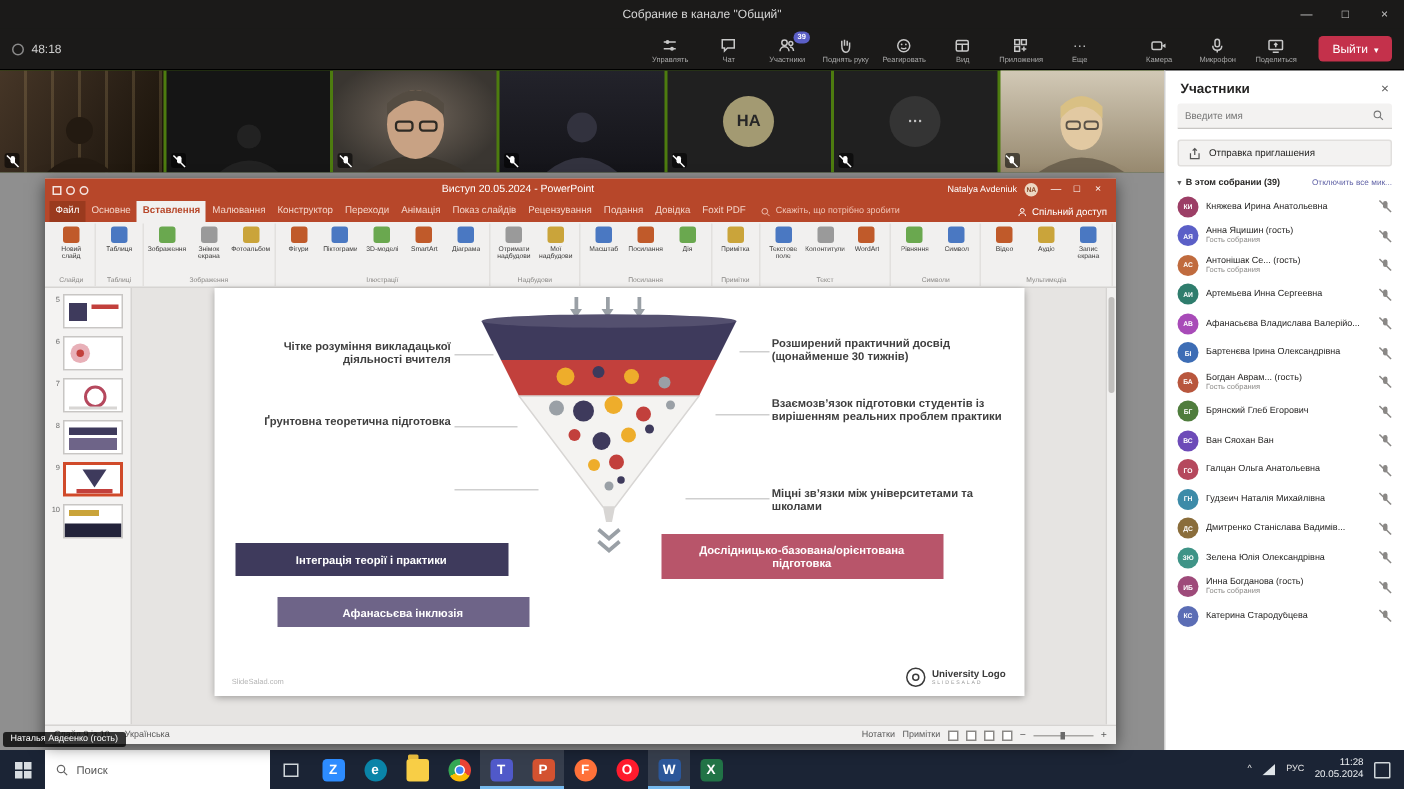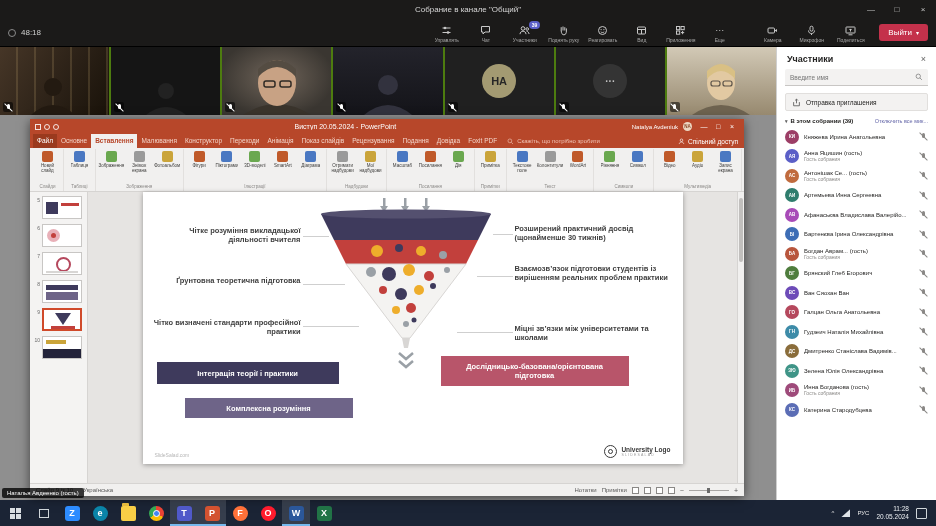--- a/index.html
+++ b/index.html
@@ -598,35 +598,34 @@
                   <circle cx="100" cy="110" r="5" fill="#c2403c"></circle>
                   <circle cx="95" cy="126" r="3" fill="#9aa0a6"></circle>
                   <circle cx="103" cy="122" r="2.5" fill="#3e3a5c"></circle>
                   <polygon points="91,140 99,140 97,150 93,150" fill="#d8d6d4"></polygon>
                   <polyline points="88,155 95,161 102,155" stroke="#9aa0a6" stroke-width="2.5" fill="none"></polyline>
                   <polyline points="88,163 95,169 102,163" stroke="#9aa0a6" stroke-width="2.5" fill="none"></polyline>
                 </svg>
 
                 <div class="spoint sp-left lp0">Чітке розуміння викладацької діяльності вчителя</div>
                 <div class="spoint sp-left lp1">Ґрунтовна теоретична підготовка</div>
-                <div class="spoint sp-left lp2">Чітко визначені стандарти професійної практики</div>
                 <div class="spoint sp-right rp0">Розширений практичний досвід (щонайменше 30 тижнів)</div>
                 <div class="spoint sp-right rp1">Взаємозв’язок підготовки студентів із вирішенням реальних проблем практики</div>
                 <div class="spoint sp-right rp2">Міцні зв’язки між університетами та школами</div>
 
                 <span class="connector cl0"></span>
                 <span class="connector cl1"></span>
                 <span class="connector cl2"></span>
                 <span class="connector cr0"></span>
                 <span class="connector cr1"></span>
                 <span class="connector cr2"></span>
 
                 <div class="sbox sb0" style="background-color: rgb(62, 58, 92);">Інтеграція теорії і практики</div>
                 <div class="sbox sb1" style="background-color: rgb(184, 85, 106);">Дослідницько-базована/орієнтована підготовка</div>
-                <div class="sbox sb2" style="background-color: rgb(110, 100, 136);">Комплексна розуміння</div>
+                <div class="sbox sb2" style="background-color: rgb(110, 100, 136);">Афанасьєва інклюзія</div>
 
                 <div class="sfooter">SlideSalad.com</div>
                 <div class="slogo">
                   <span class="slogo-ic"></span>
                   <span class="slogo-txt">
                     <span class="slogo-t1">University Logo</span>
                     <span class="slogo-t2">SLIDESALAD</span>
                   </span>
                 </div>
               </div>
@@ -801,20 +800,27 @@
 
   <div class="taskbar">
     <div class="tb-start">
       <span class="win-logo">
           <span></span>
           <span></span>
           <span></span>
           <span></span>
         </span>
     </div>
+    <div class="tb-search">
+      <svg width="9" height="9" viewBox="0 0 11 11" fill="none" stroke="#666">
+          <circle cx="4.5" cy="4.5" r="3"></circle>
+          <path d="M6.8 6.8L9.5 9.5"></path>
+        </svg>
+      <span>Поиск</span>
+    </div>
     <div class="tb-tv">
         <span class="tv-ic"></span>
       </div>
     <div class="tb-apps">
       <div class="tb-app">
           <span class="app-ic" style="background-color: rgb(45, 140, 255);">Z</span>
         </div>
       <div class="tb-app">
           <span class="app-ic round" style="background-color: rgb(10, 132, 168);">e</span>
         </div>

